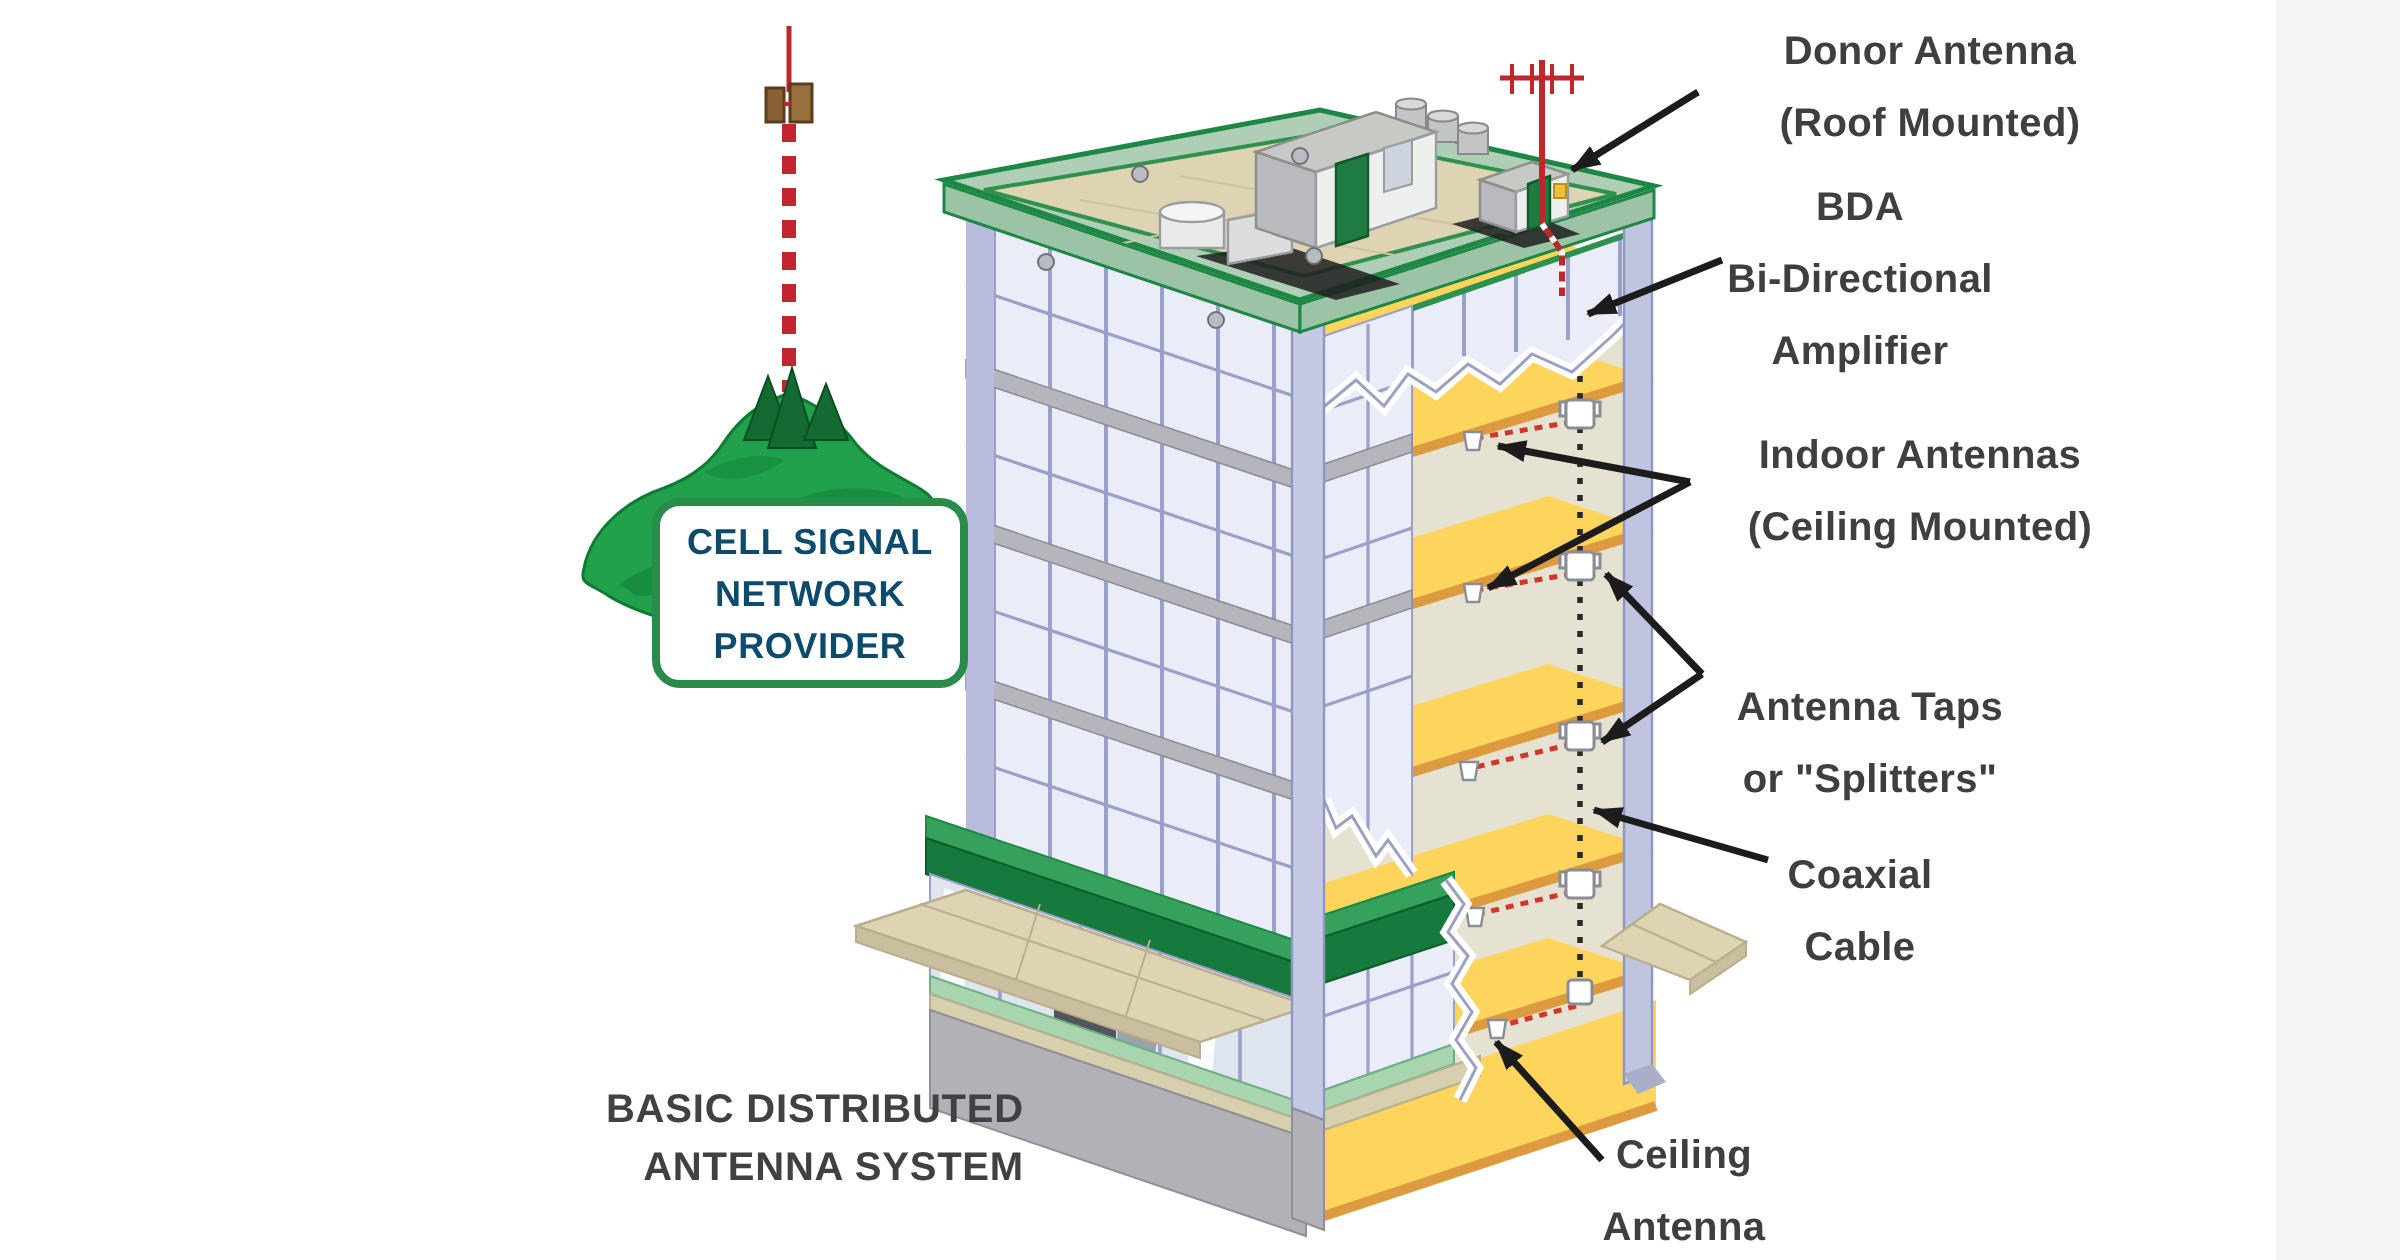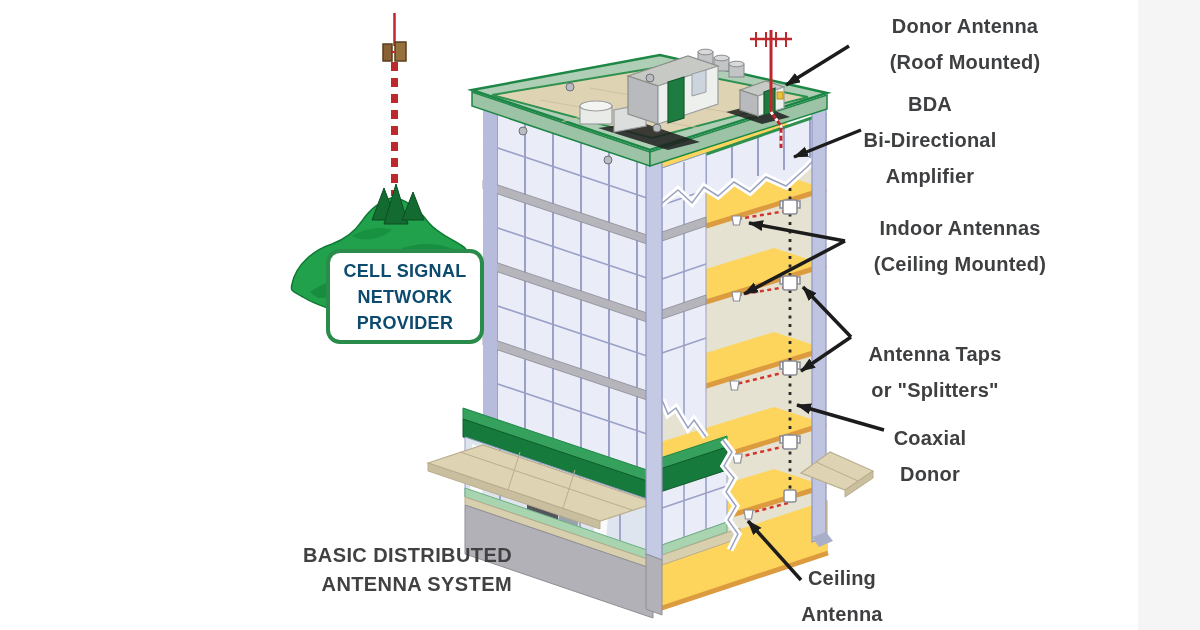--- a/index.html
+++ b/index.html
@@ -323,21 +323,21 @@
 <div class="callout" style="left:850px;top:8px;width:230px;">Donor Antenna
 (Roof Mounted)</div>
 <div class="callout" style="left:830px;top:86px;width:200px;">BDA
 Bi-Directional
 Amplifier</div>
 <div class="callout" style="left:845px;top:210px;width:230px;">Indoor Antennas
 (Ceiling Mounted)</div>
 <div class="callout" style="left:835px;top:300px;width:200px;margin-top:36px;">Antenna Taps
 or "Splitters"</div>
 <div class="callout" style="left:855px;top:420px;width:150px;">Coaxial
-Donor</div>
+Cable</div>
 <div class="callout" style="left:762px;top:560px;width:160px;">Ceiling
 Antenna</div>
 <div class="title" style="left:292px;top:541px;width:220px;">BASIC DISTRIBUTED
 ANTENNA SYSTEM</div>
 <div class="provider">CELL SIGNAL
 NETWORK
 PROVIDER</div>
 </div>
 
 </body></html>

